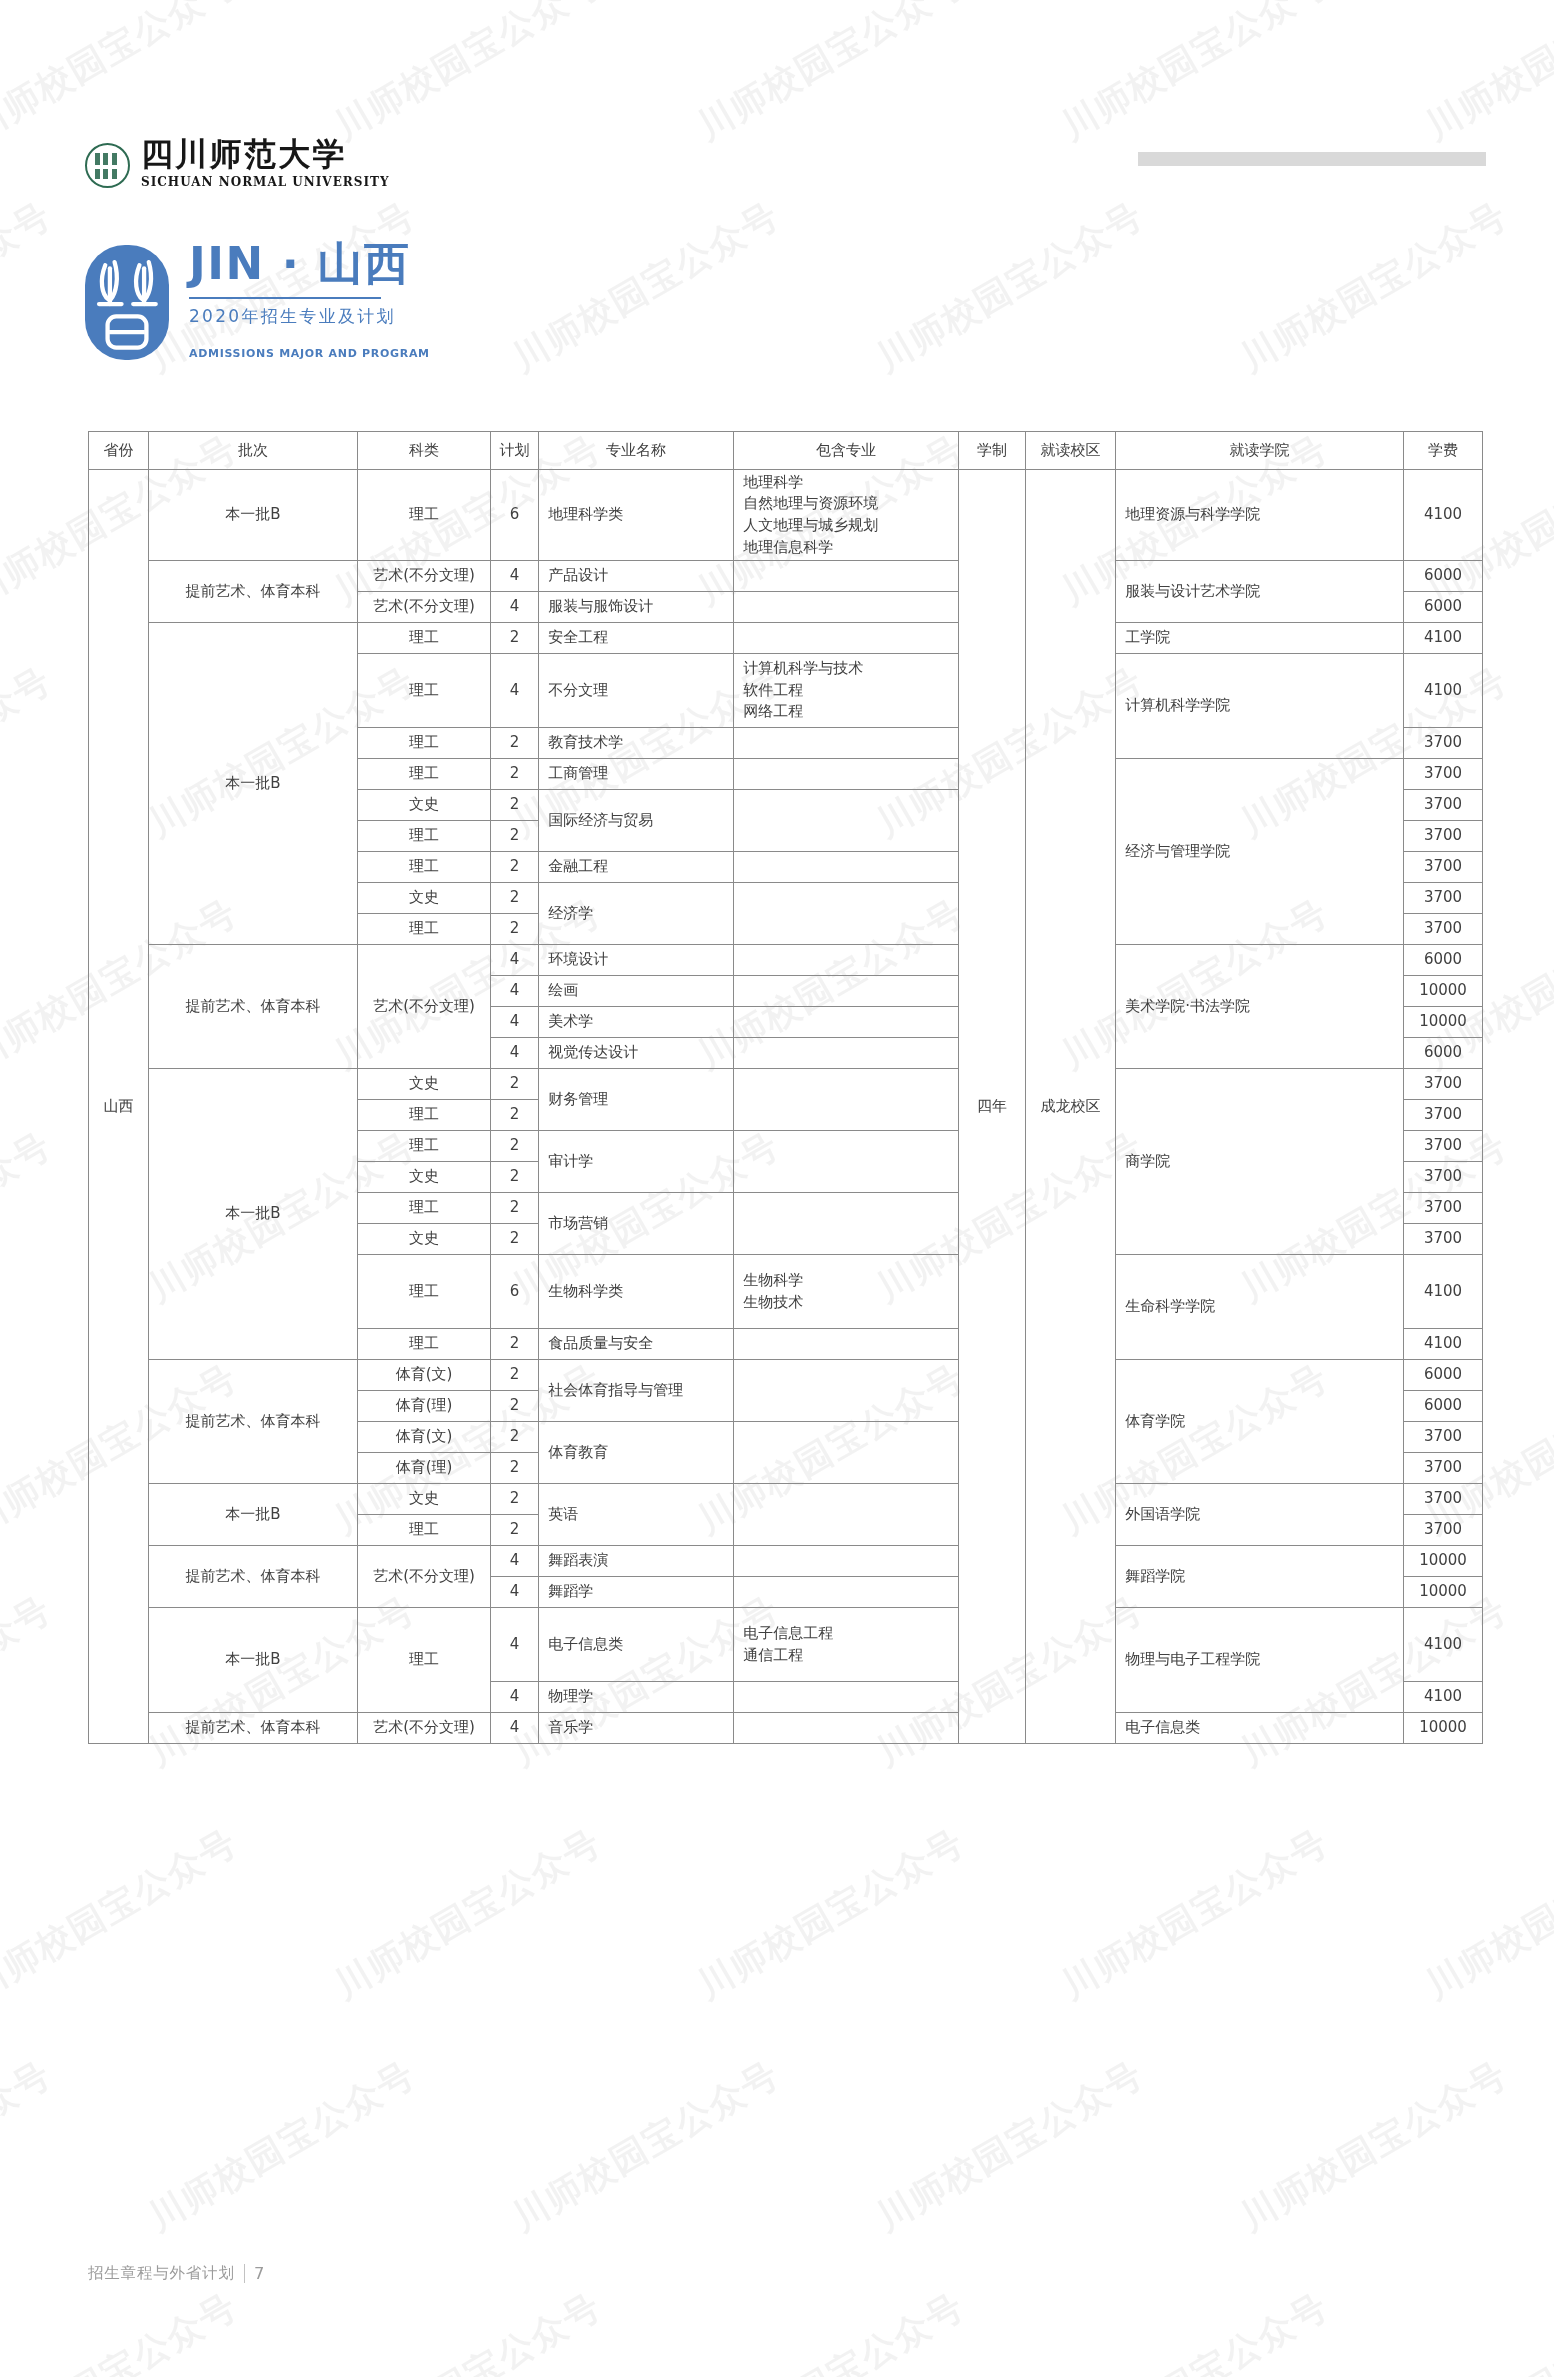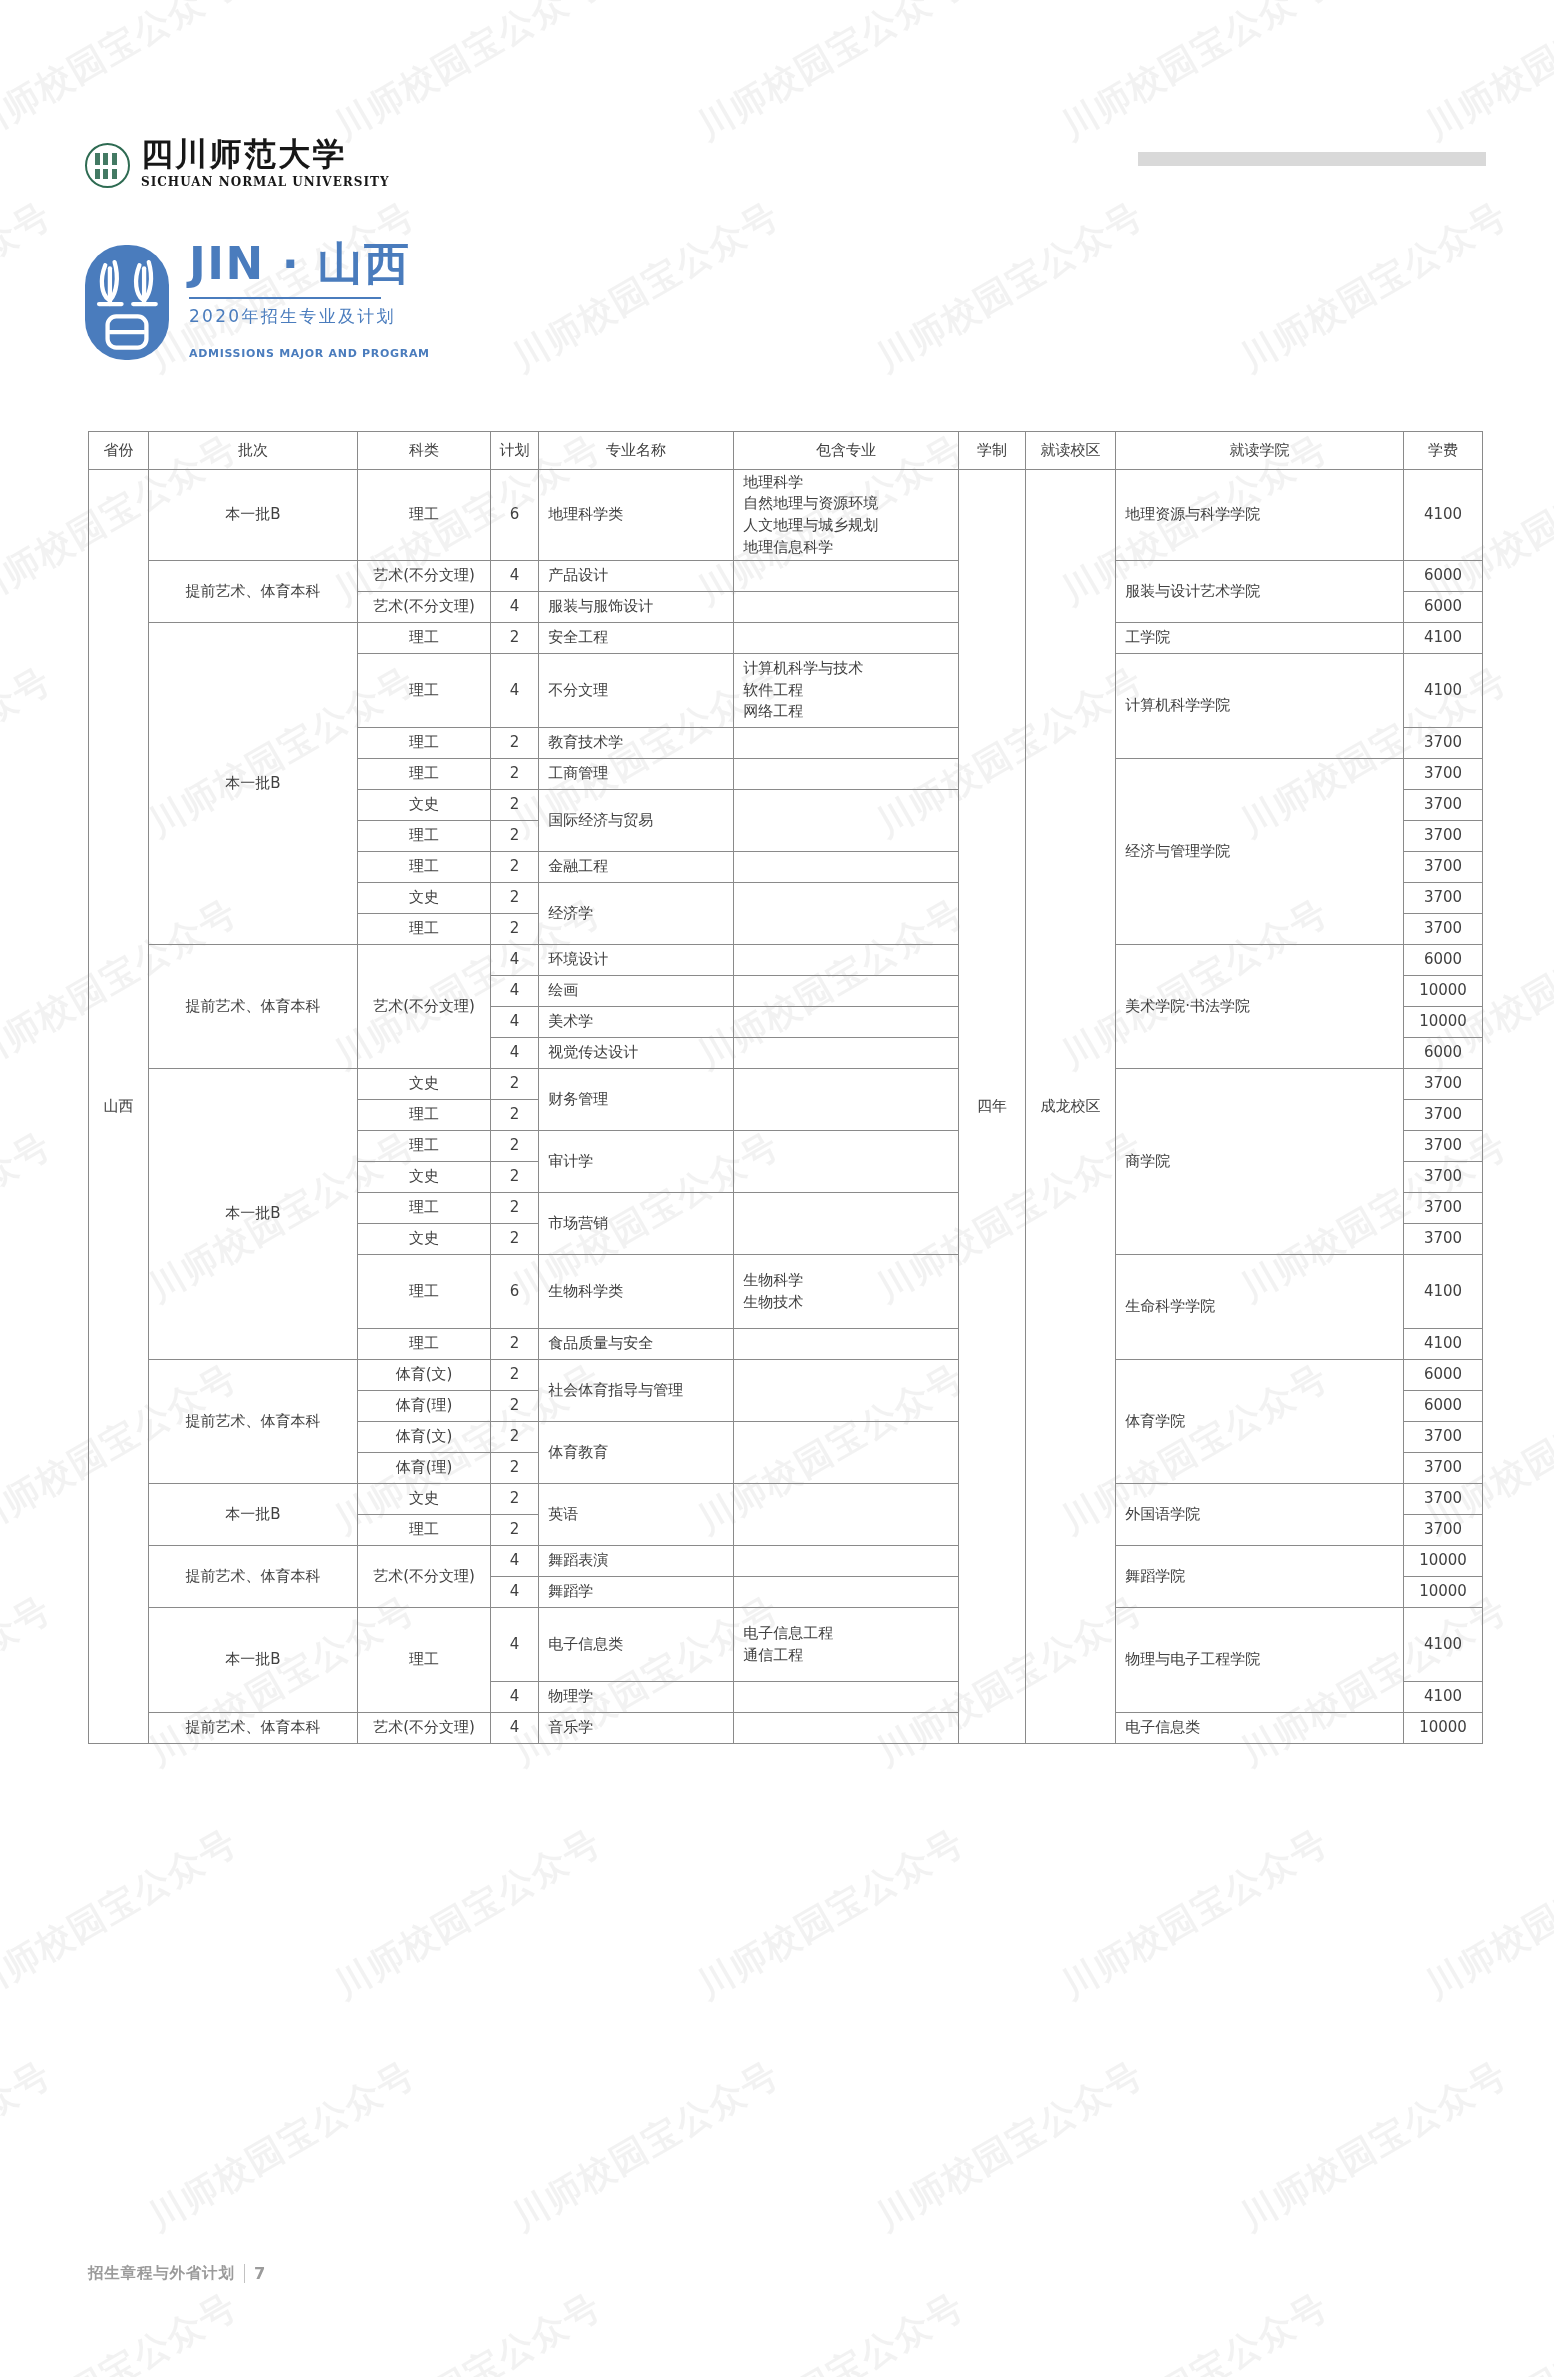--- a/index.html
+++ b/index.html
@@ -186,21 +186,20 @@
   .footer {
     position: absolute;
     left: 88px;
     top: 2263px;
     display: flex;
     align-items: center;
     gap: 9.3px;
     color: #9b9b9b;
     font-size: 15.5px;
     letter-spacing: 0.8px;
-    font-weight: bold;
   }
   .footer .bar {
     display: inline-block;
     width: 0.8px;
     height: 18.6px;
     background: #c2c2c2;
   }
   .footer .pg { font-size: 16.3px; }
 </style>
 </head>

